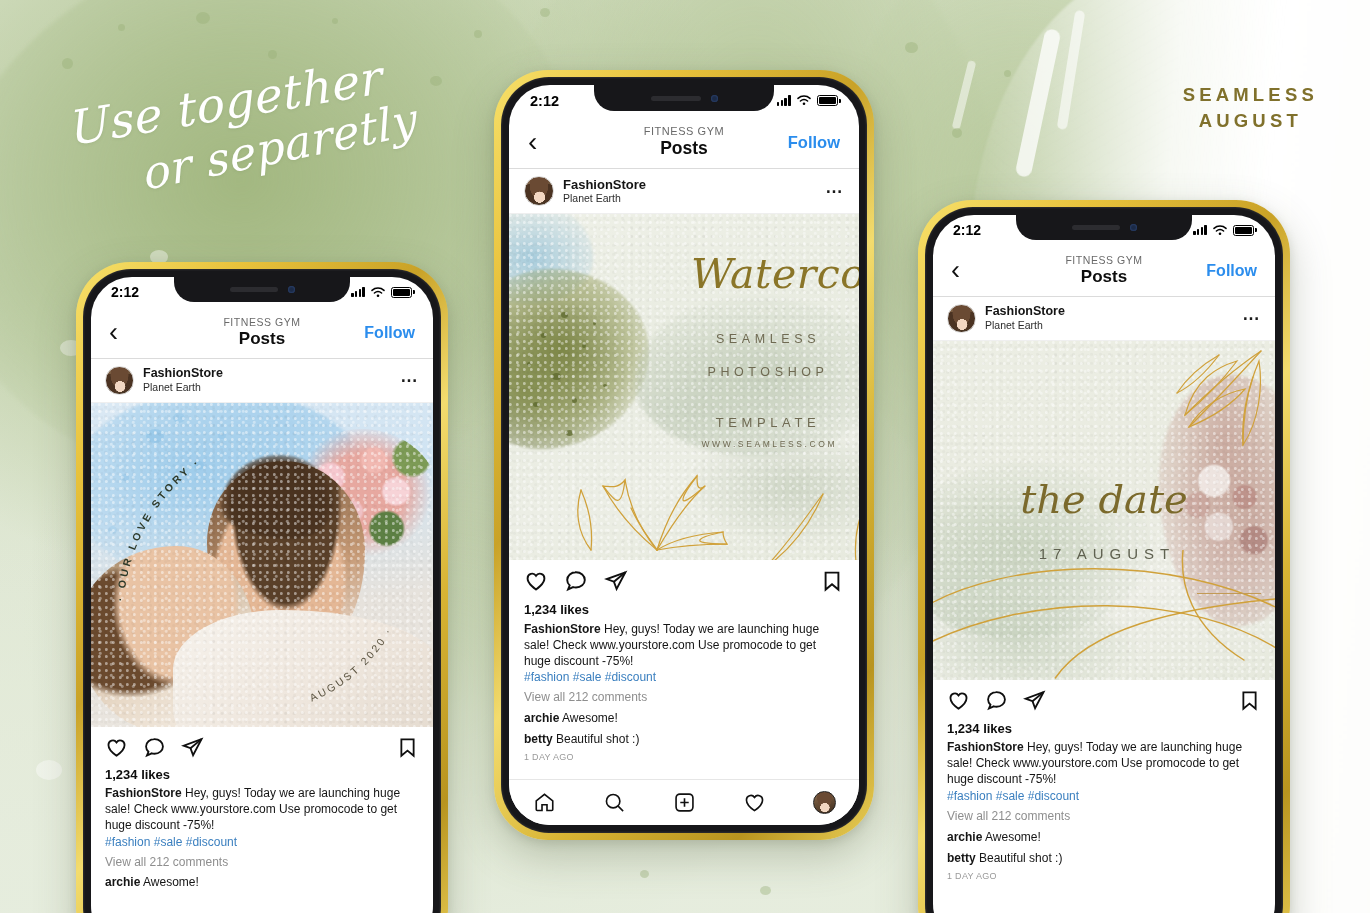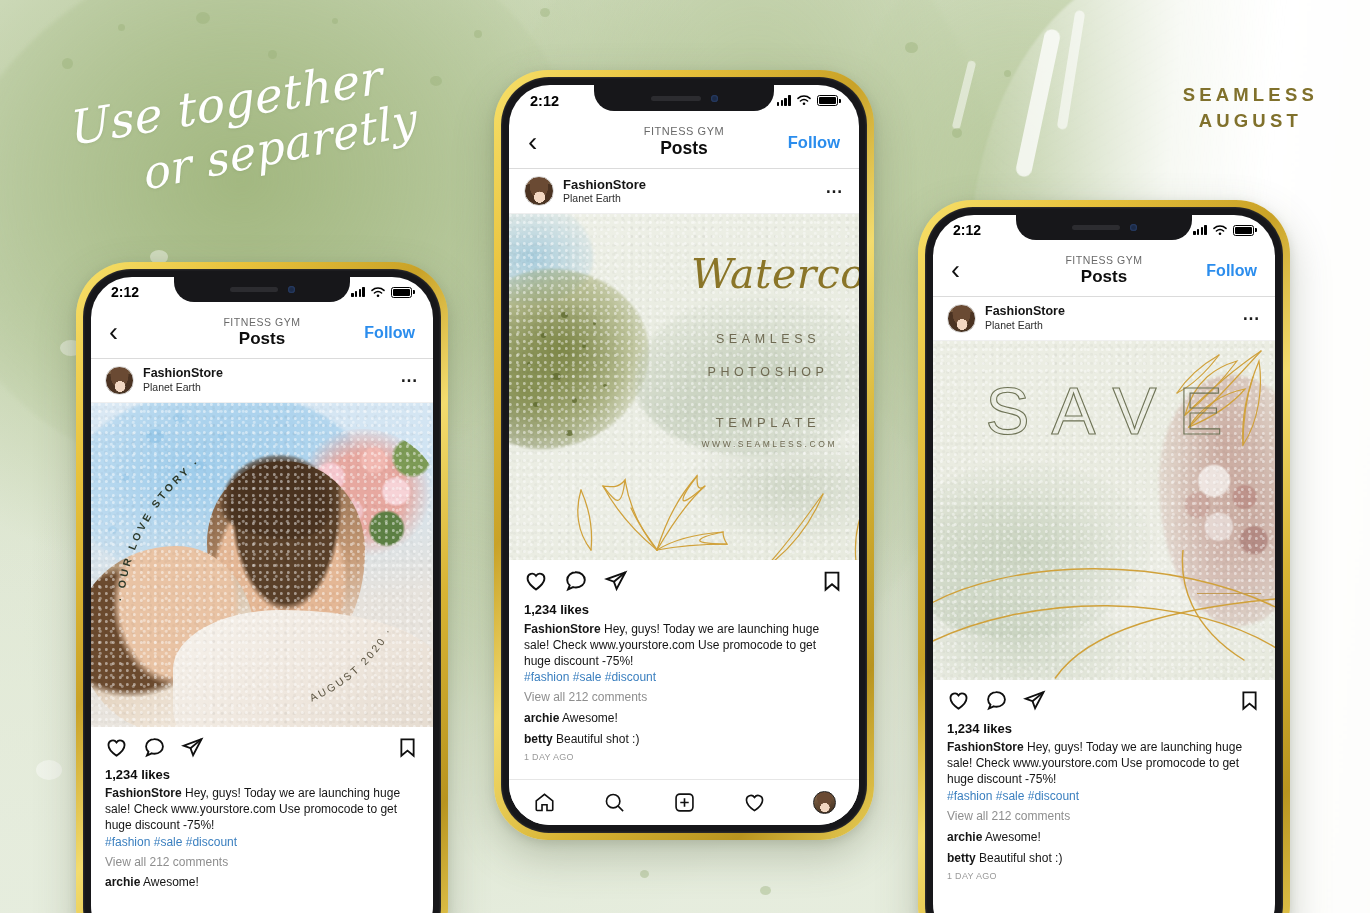--- a/index.html
+++ b/index.html
@@ -766,23 +766,24 @@
                 <path d="M118 16 C 98 22, 76 34, 66 70 C 88 52, 106 32, 118 16Z"></path>
                 <path d="M126 44 C 104 48, 82 62, 70 82 C 94 72, 114 58, 126 44Z"></path>
                 <path d="M140 16 C 130 40, 122 70, 124 100 C 140 76, 144 42, 140 16Z"></path>
                 <path d="M134 32 C 126 56, 124 82, 124 100"></path>
                 <path d="M100 10 C 86 18, 70 30, 58 48"></path>
                 <path d="M100 10 C 88 26, 74 40, 58 48"></path>
               </g>
             </svg>
           </div>
 
-          <div class="std-save" style="top:32px;font-size:66px;letter-spacing:22px;text-indent:22px;">SAVE</div>
-
-
+
+          <div class="std-script" style="top:135px;font-size:40px;">the date</div>
+
+          <div class="std-date" style="top:204px;font-size:15px;letter-spacing:6px;text-indent:6px;">17 AUGUST</div>
 
           <svg class="gold-line" style="left:0;bottom:0;width:100%;height:130px;" viewBox="0 0 330 130" preserveAspectRatio="none">
             <g stroke="#d0a13a" stroke-width="1.4" fill="none" stroke-linecap="round">
               <path d="M-10 58 C 70 8, 230 2, 340 62"></path>
               <path d="M-10 96 C 90 42, 250 40, 340 104"></path>
               <path d="M118 128 C 150 80, 230 58, 340 48"></path>
               <path d="M242 -6 C 236 34, 250 78, 300 110"></path>
             </g>
           </svg>
 

